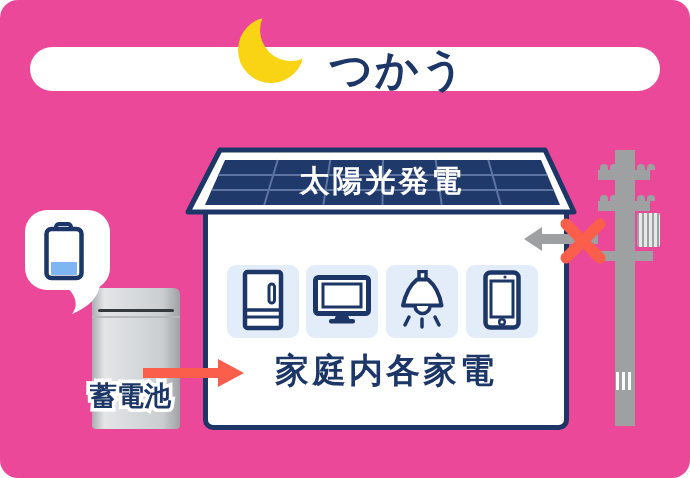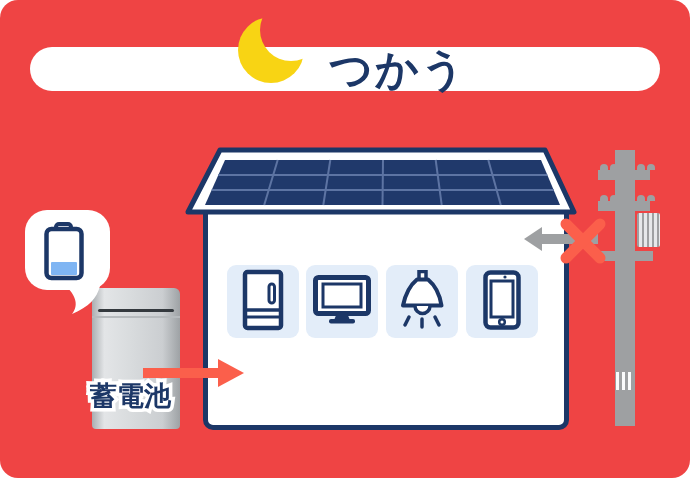--- a/index.html
+++ b/index.html
@@ -1,18 +1,18 @@
 <!DOCTYPE html>
 <html><head>
 <meta charset="utf-8">
 <style>
   html,body{margin:0;padding:0;background:#ffffff;}
   .stage{
     position:relative;width:690px;height:478px;
-    background:#ef4444;border-radius:18px;overflow:hidden;
+    background:#ec4899;border-radius:18px;overflow:hidden;
     font-family:"Liberation Sans","DejaVu Sans",sans-serif;
   }
   
   .header-bar{position:absolute;left:30px;top:47px;width:630px;height:44px;
     background:#FFFFFF;border-radius:22px;}
   .header-title{position:absolute;left:298px;top:46px;width:200px;height:46px;
     line-height:46px;text-align:center;font-size:43px;font-weight:800;
     color:#1C3767;letter-spacing:2px;}
   .moon{position:absolute;left:238px;top:13px;width:70px;height:70px;}
   
@@ -156,36 +156,38 @@
     <span>
       <svg width="38" height="60" viewBox="0 0 38 60">
         <rect x="2.5" y="2.5" width="33" height="55" rx="5" fill="#FFFFFF" stroke="#1C3767" stroke-width="4.5"></rect>
         <rect x="8" y="11" width="22" height="36" fill="none" stroke="#1C3767" stroke-width="3"></rect>
         <circle cx="19" cy="52" r="2.8" fill="none" stroke="#1C3767" stroke-width="2.5"></circle>
         <circle cx="22" cy="7" r="1.6" fill="#1C3767"></circle>
       </svg>
     </span>
   </div>
 
+  <div class="appliances-label">家庭内各家電</div>
 
   <div class="roof-svg">
     <svg width="400" height="80" viewBox="0 0 400 80">
       <polygon points="40,10 365,10 394,72 8,72" fill="#FFFFFF" stroke="#1C3767" stroke-width="5" stroke-linejoin="round"></polygon>
       <polygon points="45,20 361,20 380,65 25,65" fill="#20396B"></polygon>
       <g stroke="#5D74A3" stroke-width="2">
         <line x1="38.3" y1="35" x2="367.3" y2="35"></line>
         <line x1="31.7" y1="50" x2="373.7" y2="50"></line>
         <line x1="97.7" y1="20" x2="84.2" y2="65"></line>
         <line x1="150.3" y1="20" x2="143.3" y2="65"></line>
         <line x1="203" y1="20" x2="202.5" y2="65"></line>
         <line x1="255.7" y1="20" x2="261.7" y2="65"></line>
         <line x1="308.3" y1="20" x2="320.8" y2="65"></line>
       </g>
     </svg>
   </div>
+  <div class="roof-label">太陽光発電</div>
 
   <div class="arrow-red">
     <svg width="112" height="36" viewBox="0 0 112 36">
       <line x1="5" y1="18" x2="82" y2="18" stroke="#FB5F4B" stroke-width="10"></line>
       <polygon points="80,4 106,18 80,32" fill="#FB5F4B"></polygon>
     </svg>
   </div>
 
   <div class="arrow-gray">
     <svg width="92" height="46" viewBox="0 0 92 46">

